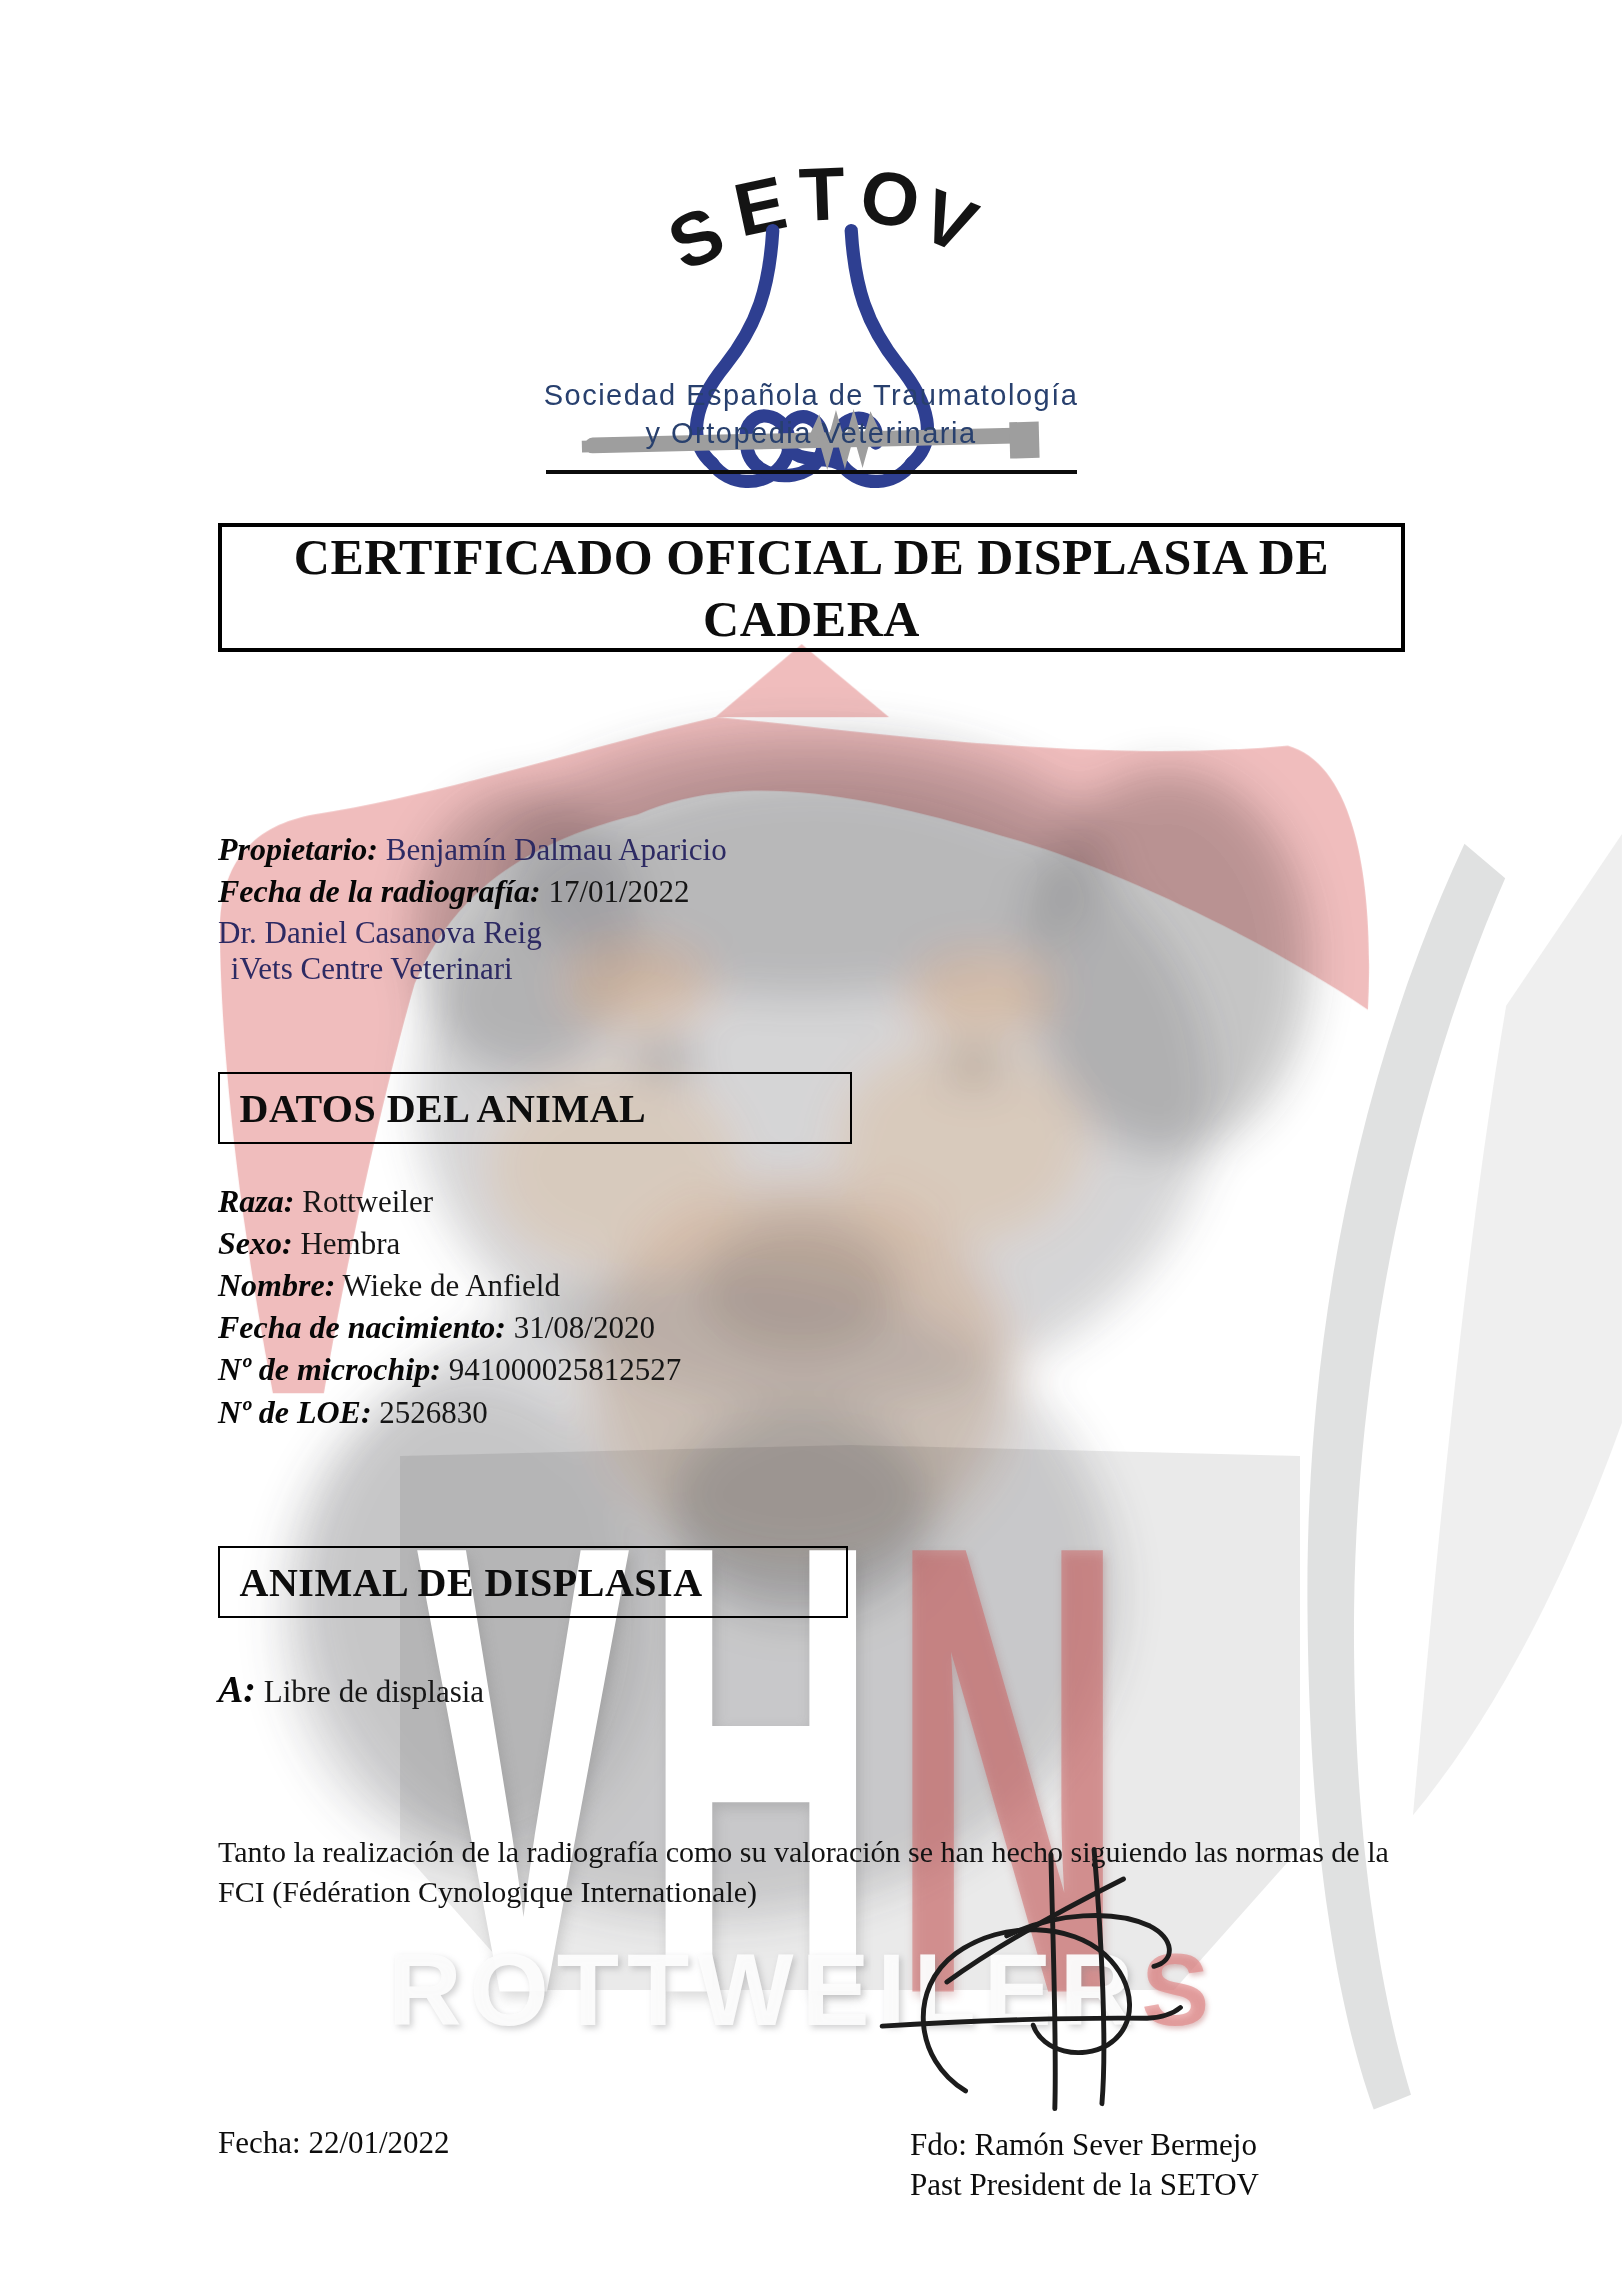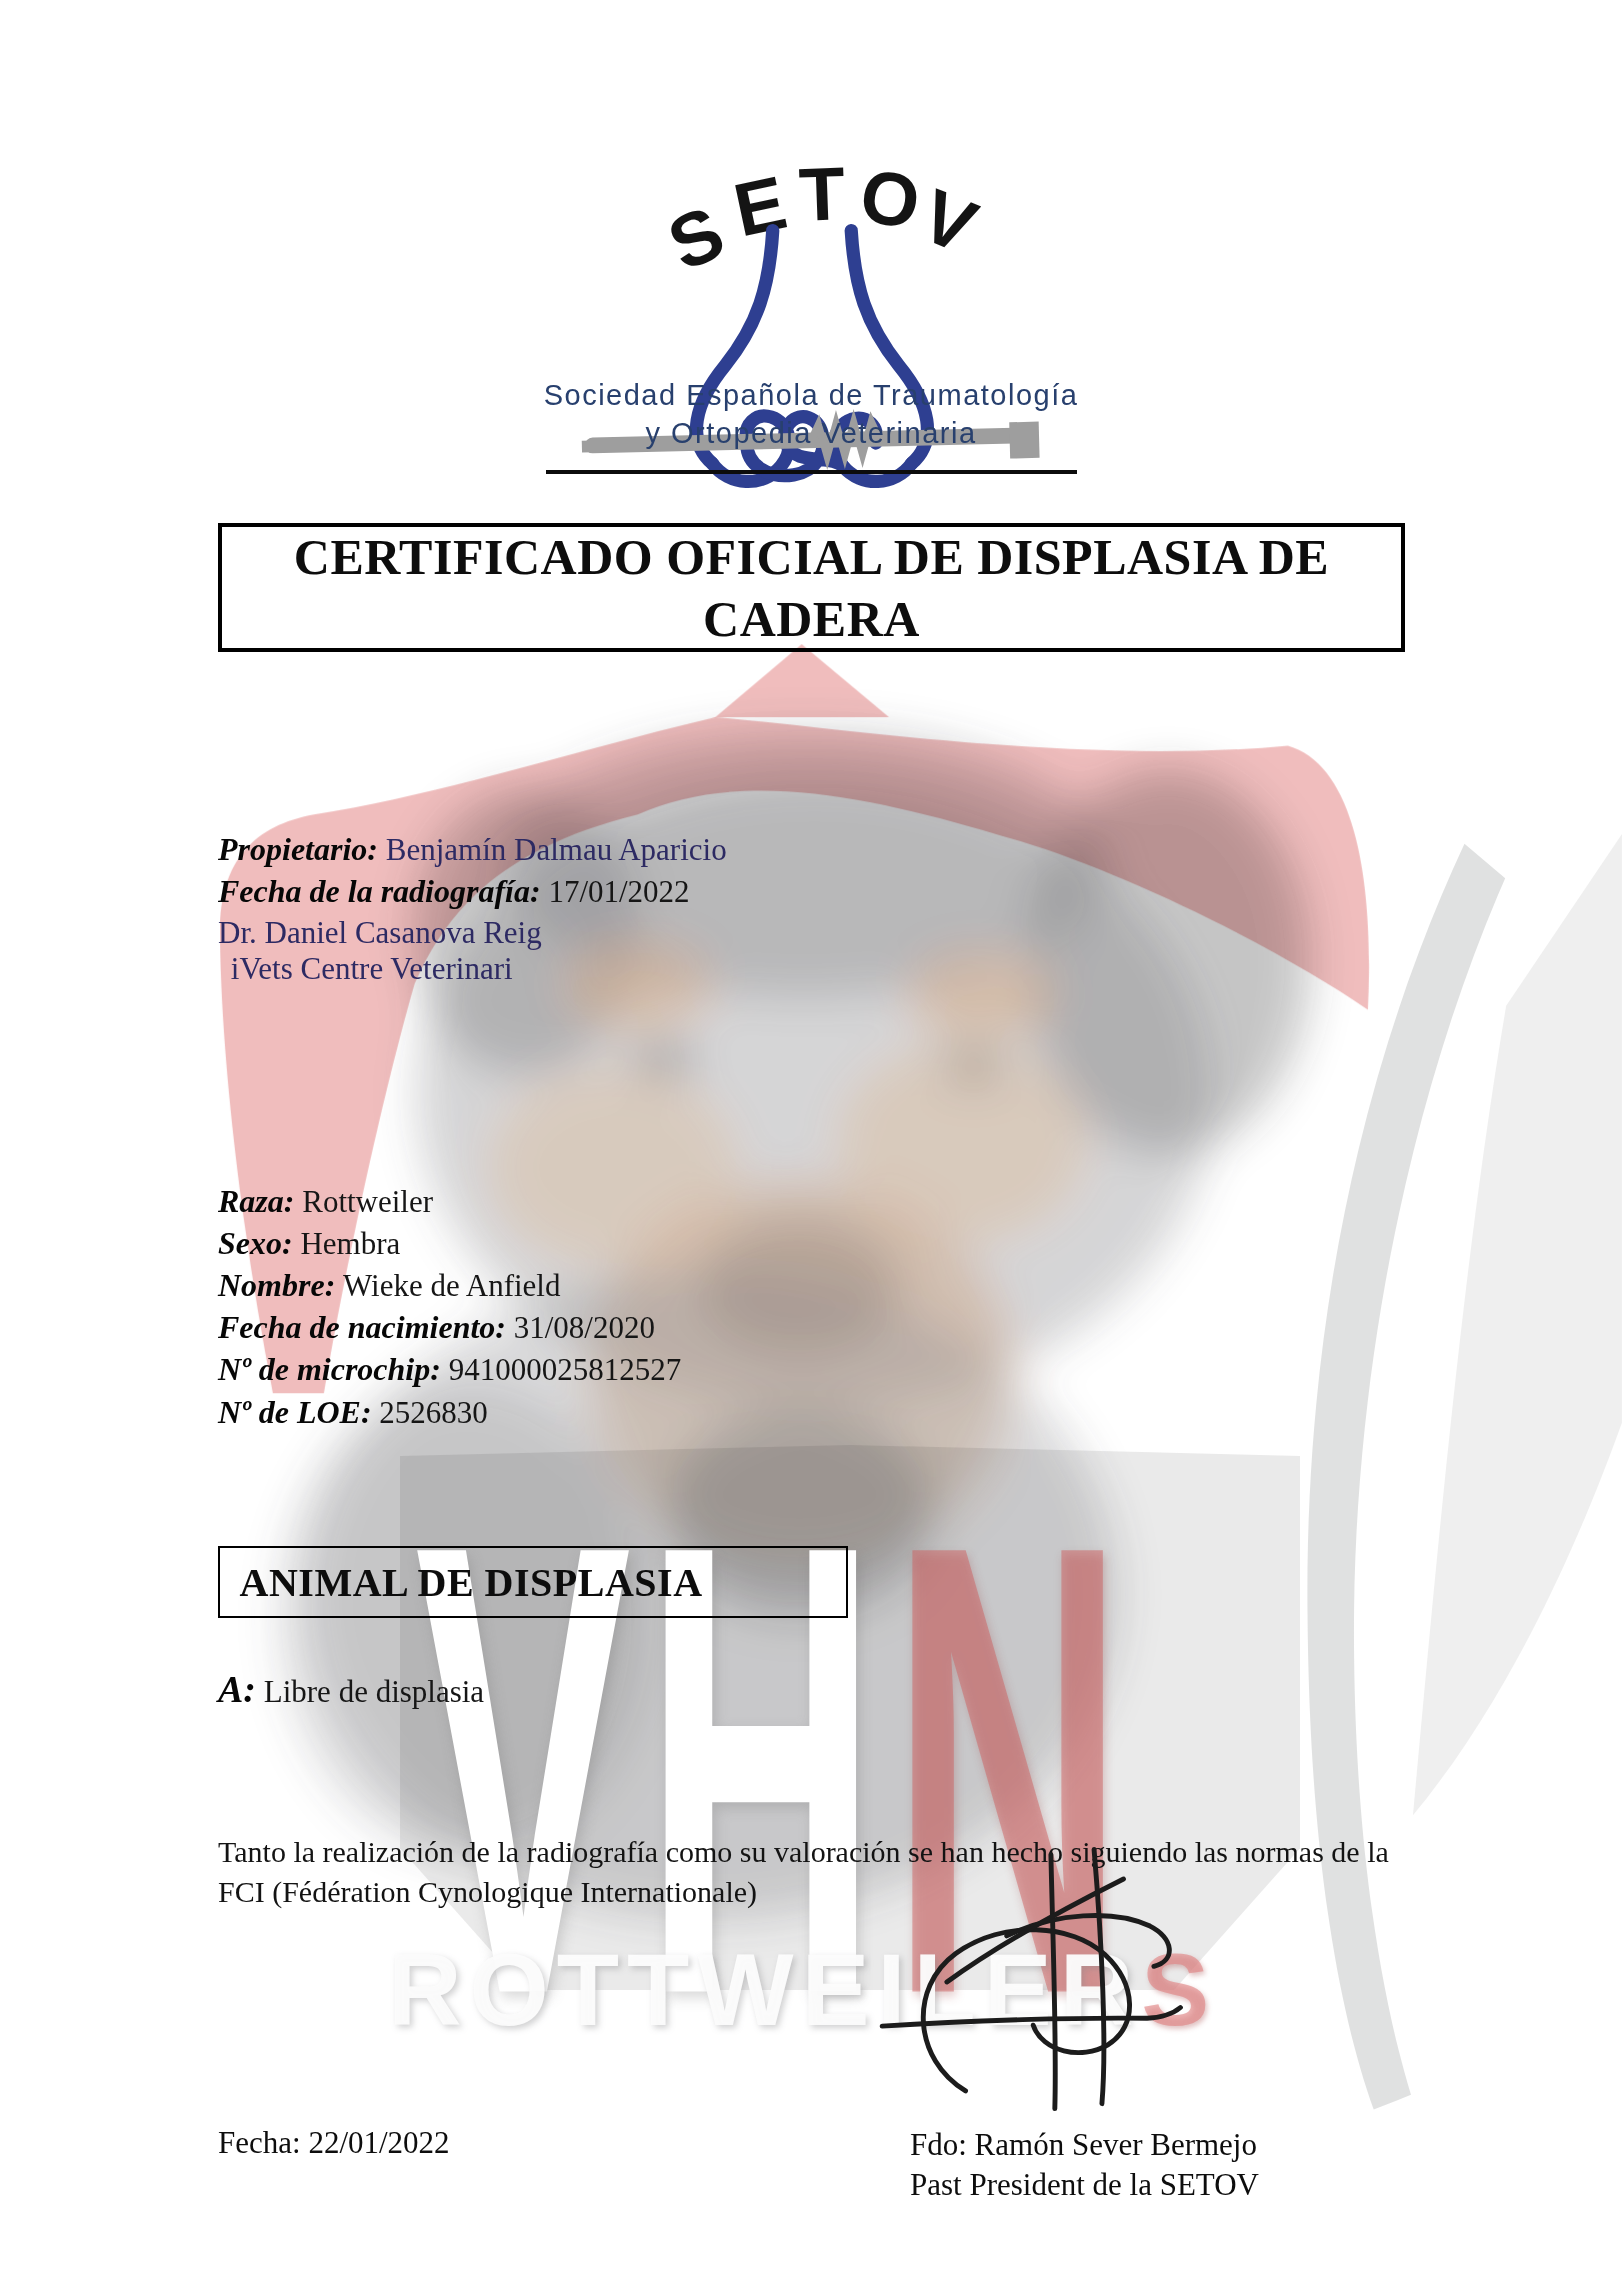--- a/index.html
+++ b/index.html
@@ -52,21 +52,21 @@
   .hbox{
     position:absolute;left:218px;height:72px;z-index:5;border:2.9px solid #000;box-sizing:border-box;
     display:flex;align-items:center;padding-left:19.6px;font-weight:bold;font-size:40px;letter-spacing:0.5px;
   }
   .hbox-general{top:732px;width:612px;}
   .hbox-animal{top:1072px;width:634px;}
   .hbox-grade{top:1546px;width:630px;}
   
   .field{position:absolute;left:218px;z-index:5;font-size:31px;line-height:36px;white-space:nowrap;}
   .lbl{font-weight:bold;font-size:32px;color:#070707;font-style:italic;}
-  .val{color:#161616;font-family:Liberation Serif, serif;}
+  .val{color:#161616;}
   .navy{color:#2d2a63;}
   .vgroup{display:inline-flex;flex-direction:column;vertical-align:top;}
   .vgroup .line2{padding-left:12.8px;}
   .grade-line{position:absolute;left:218px;top:1667px;z-index:5;font-size:31px;white-space:nowrap;}
   .grade-line .glabel{font-size:38px;font-weight:bold;}
   .note{
     position:absolute;left:218px;top:1816px;width:1187px;z-index:5;
     font-size:30px;line-height:40px;color:#131313;white-space:normal;margin-top:16px;
   }
   
@@ -158,20 +158,23 @@
     <span class="lbl">Fecha de la radiografía:</span>
     <span class="val">17/01/2022</span>
   </div>
   <div class="field" style="top:915px;">
     <span class="vgroup">
       <span class="val navy">Dr. Daniel Casanova Reig</span>
       <span class="val navy line2">iVets Centre Veterinari</span>
     </span>
   </div>
 
+  <div class="hbox hbox-animal">
+      <span>DATOS DEL ANIMAL</span>
+    </div>
 
   <div class="field" style="top:1183px;">
     <span class="lbl">Raza:</span>
     <span class="val">Rottweiler</span>
   </div>
   <div class="field" style="top:1225px;">
     <span class="lbl">Sexo:</span>
     <span class="val">Hembra</span>
   </div>
   <div class="field" style="top:1267px;">

